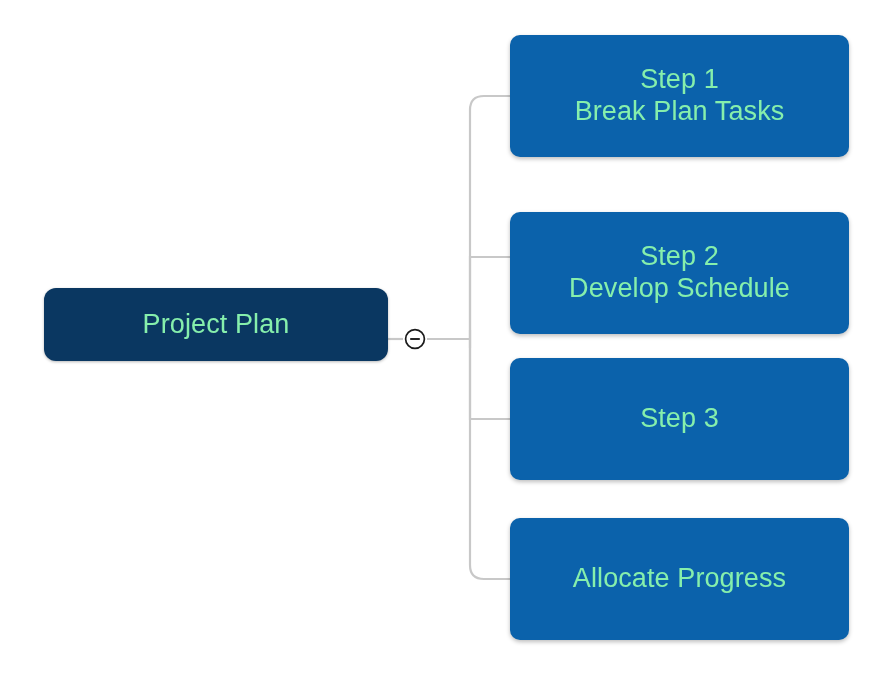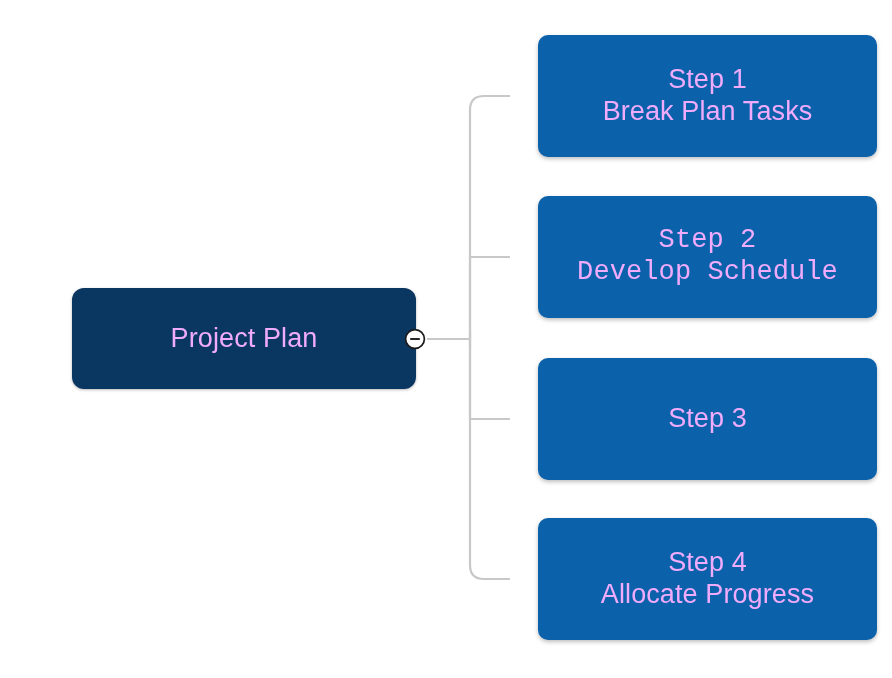--- a/index.html
+++ b/index.html
@@ -34,54 +34,53 @@
 
   
   .node {
     position: absolute;
     box-sizing: border-box;
     display: flex;
     flex-direction: column;
     align-items: center;
     justify-content: center;
     text-align: center;
-    color: #f0abfc;
+    color: #86efac;
     line-height: 1.18;
     letter-spacing: 0.1px;
     user-select: none;
-    margin-left: 28px;
   }
 
   
   #root-node {
     left: 44px;
     top: 288px;
     width: 344px;
-    height: 101px;
+    height: 73px;
     background: #0a3761;
     border-radius: 12px;
     font-size: 27px;
     box-shadow: 0 1px 3px rgba(0,0,0,0.28);
   }
   #root-node .node-line { display: block; }
 
   
   .child-node {
     left: 510px;
     width: 339px;
     height: 122px;
     background: #0b62ab;
     border-radius: 10px;
     font-size: 27px;
     box-shadow: 0 2px 4px rgba(0,0,0,0.26);
   }
   .child-node .node-line { display: block; }
 
   #child-node-0 { top: 35px; }
-  #child-node-1 { top: 196px; font-family: Liberation Mono, monospace; }
+  #child-node-1 { top: 212px; }
   #child-node-2 { top: 358px; text-align: center; }
   #child-node-3 { top: 518px; }
 
   
   #collapse-toggle {
     position: absolute;
     left: 404px;
     top: 328px;
     width: 22px;
     height: 22px;
@@ -132,17 +131,16 @@
   <div class="node child-node" id="child-node-1">
     <span class="node-line">Step 2</span>
     <span class="node-line">Develop Schedule</span>
   </div>
 
   <div class="node child-node" id="child-node-2">
     <span class="node-line">Step 3</span>
   </div>
 
   <div class="node child-node" id="child-node-3">
-    <span class="node-line">Step 4</span>
     <span class="node-line">Allocate Progress</span>
   </div>
 
 </div>
 
 </body></html>

